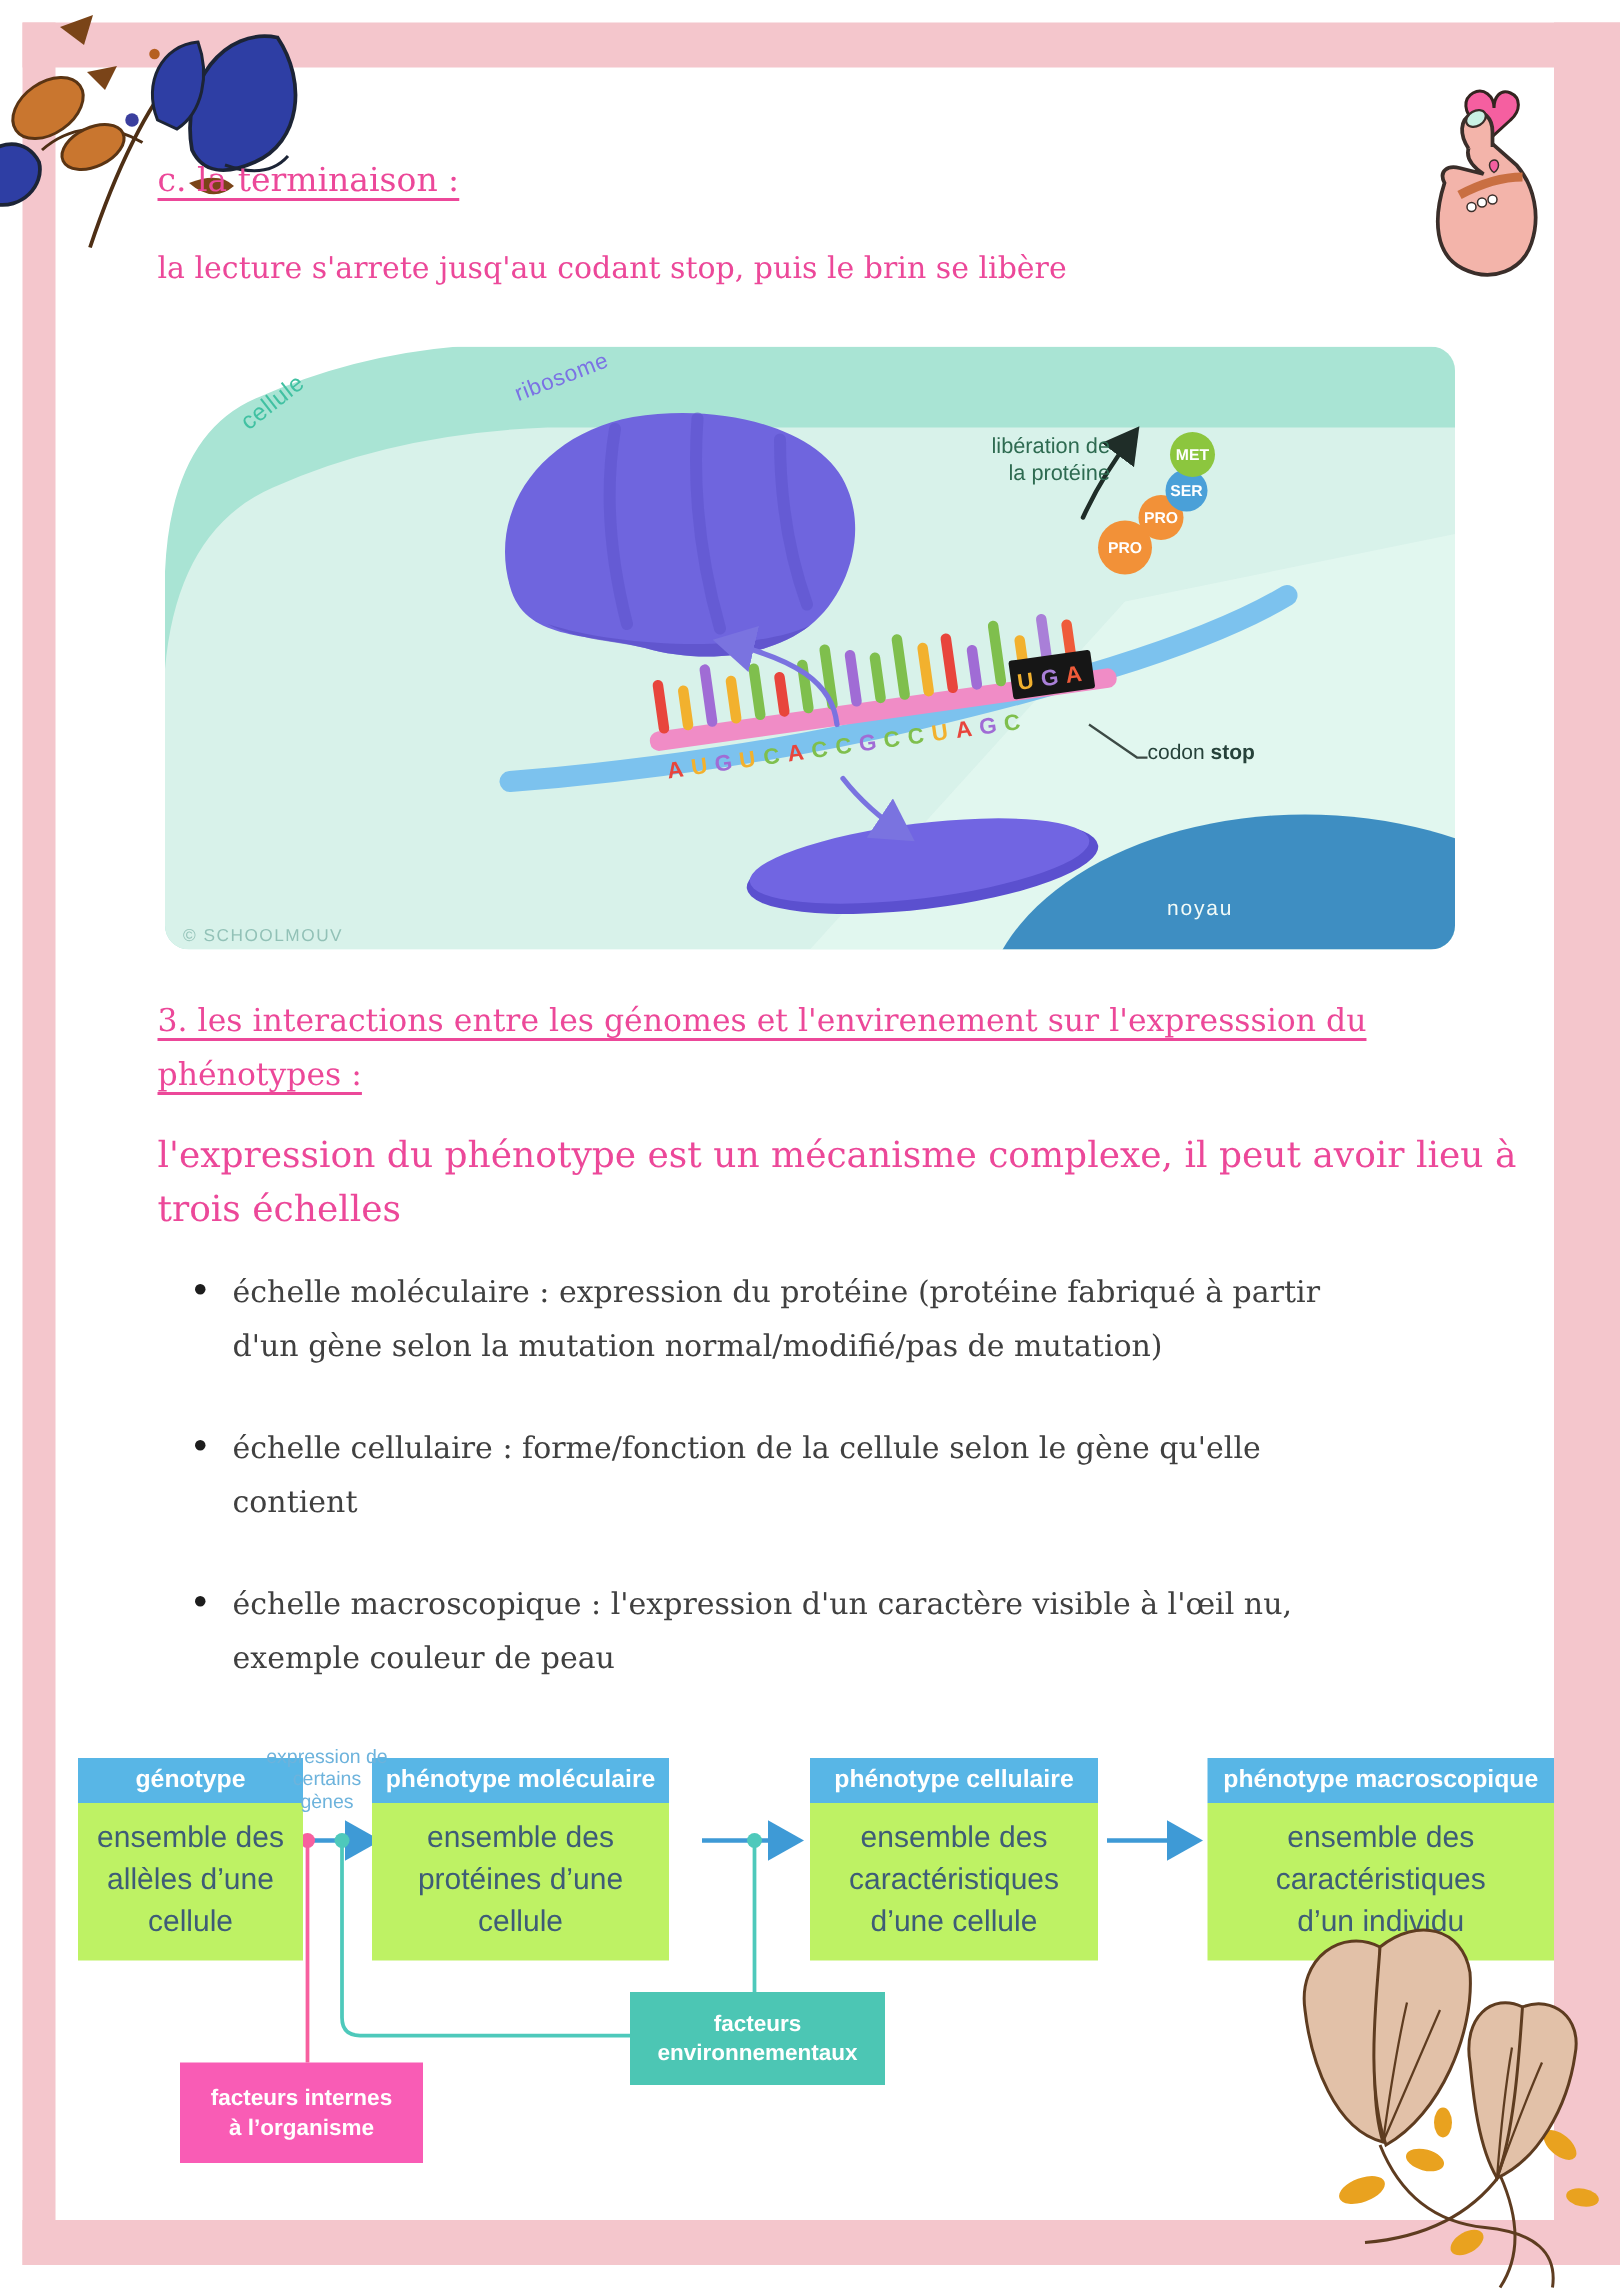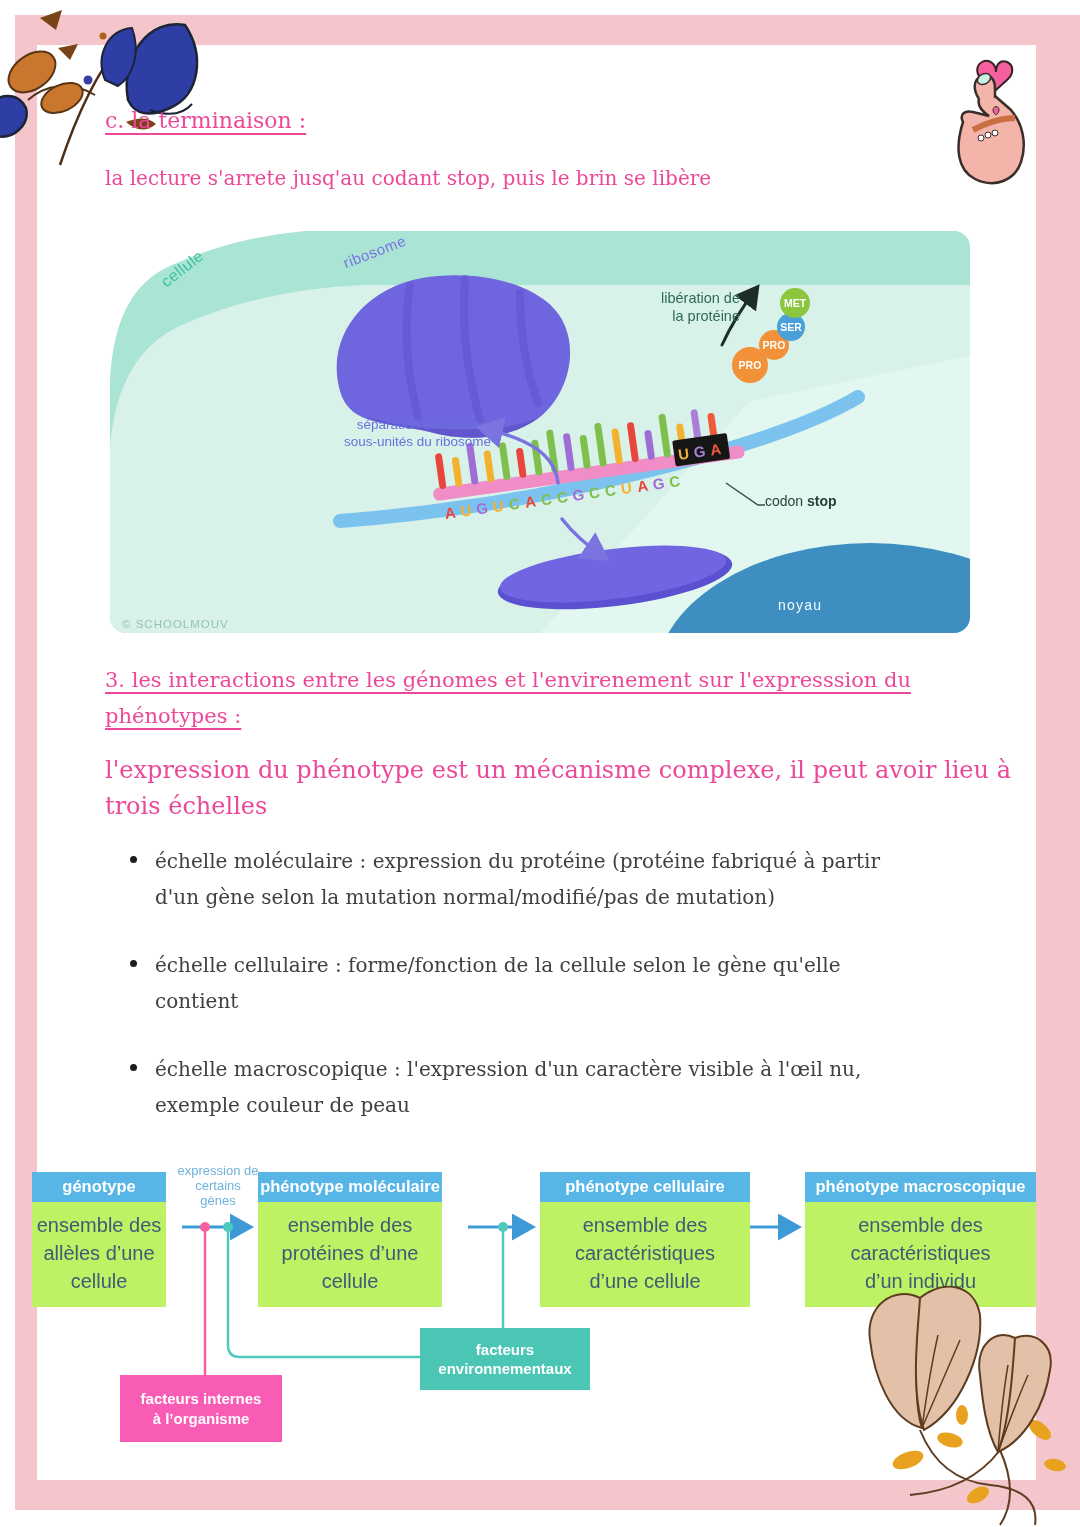--- a/index.html
+++ b/index.html
@@ -35,23 +35,23 @@
   #lbl-codon b{font-weight:bold;}
   #lbl-noyau{left:668px;top:366px;color:#f2fbf8;font-size:14px;letter-spacing:1.2px;}
   #lbl-watermark{left:12px;top:386px;color:#86b9ae;font-size:11.5px;letter-spacing:1px;opacity:.85;}
   .svgtxt{font-family:"Liberation Sans",sans-serif;font-weight:bold;}
   
   #flowchart{position:absolute;left:0;top:1160px;width:1080px;height:340px;}
   #fc-lines{position:absolute;left:0;top:0;}
   .fc-box{position:absolute;top:12px;text-align:center;}
   .fc-head{background:#58b6e6;color:#fff;font-weight:bold;font-size:16.5px;padding:5px 2px 6px;}
   .fc-body{background:#bef264;color:#3e5c77;font-size:20px;line-height:1.4;padding:9px 2px 12px;}
-  .fc-b0{left:32px;width:134px;}
-  .fc-b1{left:258px;width:184px;}
-  .fc-b2{left:540px;width:210px;}
+  .fc-b0{left:52px;width:150px;}
+  .fc-b1{left:248px;width:198px;}
+  .fc-b2{left:540px;width:192px;}
   .fc-b3{left:805px;width:231px;}
   #fc-arrow-label{position:absolute;left:176px;top:4px;width:84px;text-align:center;
       color:#6db3dc;font-size:13px;line-height:1.15;}
   .factor-box{position:absolute;color:#fff;font-weight:bold;font-size:15px;line-height:1.3;
       text-align:center;display:flex;align-items:center;justify-content:center;}
   #env-box{left:420px;top:168px;width:170px;height:62px;background:#4cc6b4;}
   #int-box{left:120px;top:215px;width:162px;height:67px;background:#f95cb5;}
   .deco{position:absolute;}
 </style>
 </head>
@@ -182,21 +182,20 @@
           <text x="664" y="117.8" text-anchor="middle" font-size="10.5" fill="#ffffff" class="svgtxt">PRO</text>
           <circle cx="681" cy="96" r="14" fill="#4aa0d8"></circle>
           <text x="681" y="99.8" text-anchor="middle" font-size="10.5" fill="#ffffff" class="svgtxt">SER</text>
           <circle cx="685" cy="72" r="15" fill="#8cc63e"></circle>
           <text x="685" y="75.8" text-anchor="middle" font-size="10.5" fill="#ffffff" class="svgtxt">MET</text>
         </g>
     </svg>
     <div class="dlabel" id="lbl-cellule">cellule</div>
     <div class="dlabel" id="lbl-ribosome">ribosome</div>
     <div class="dlabel" id="lbl-liberation">libération de<br>la protéine</div>
-    <div class="dlabel" id="lbl-separation">séparation des deux<br>sous-unités du ribosome</div>
     <div class="dlabel" id="lbl-codon"><span>codon </span><b>stop</b></div>
     <div class="dlabel" id="lbl-noyau">noyau</div>
     <div class="dlabel" id="lbl-watermark">© SCHOOLMOUV</div>
   </div>
 
   <div class="note h-underline" id="heading-3">3. les interactions entre les génomes et l'envirenement sur l'expresssion du<br>phénotypes : </div>
   <div class="note" id="intro-3">l'expression du phénotype est un mécanisme complexe, il peut avoir lieu à<br>trois échelles</div>
   <div id="bullets">
       <div class="bullet">
         <span class="dot"></span>

